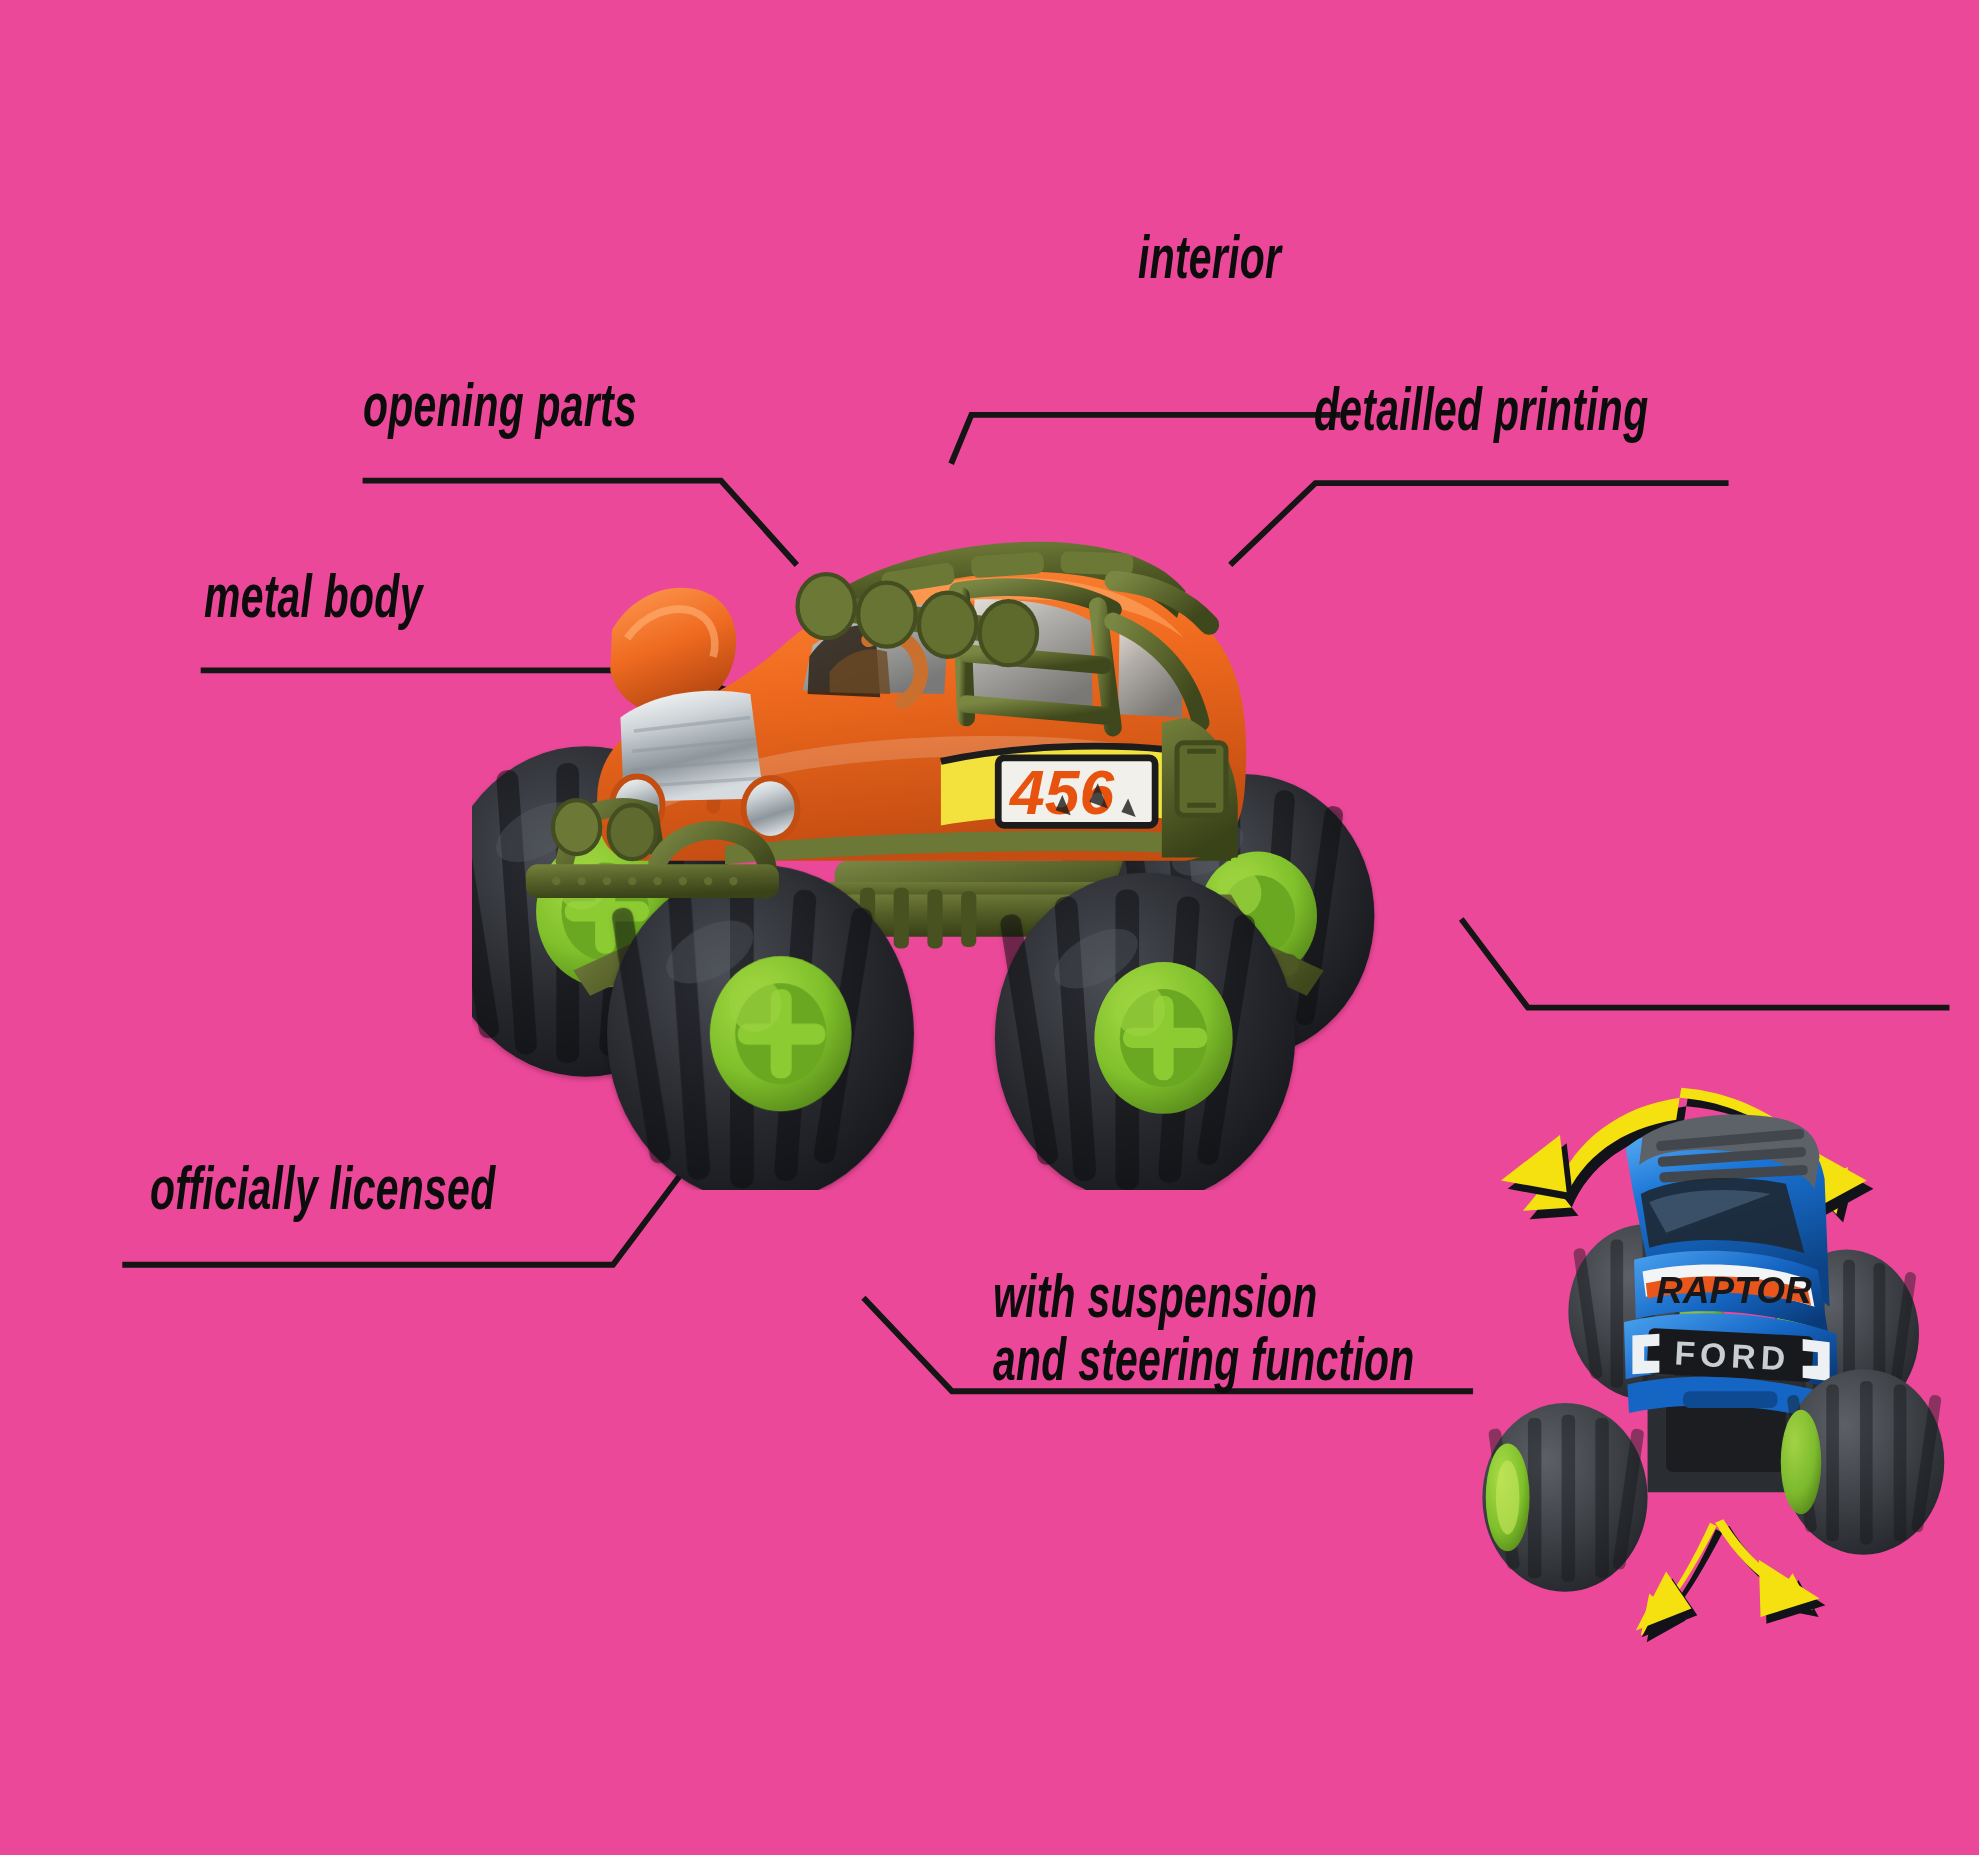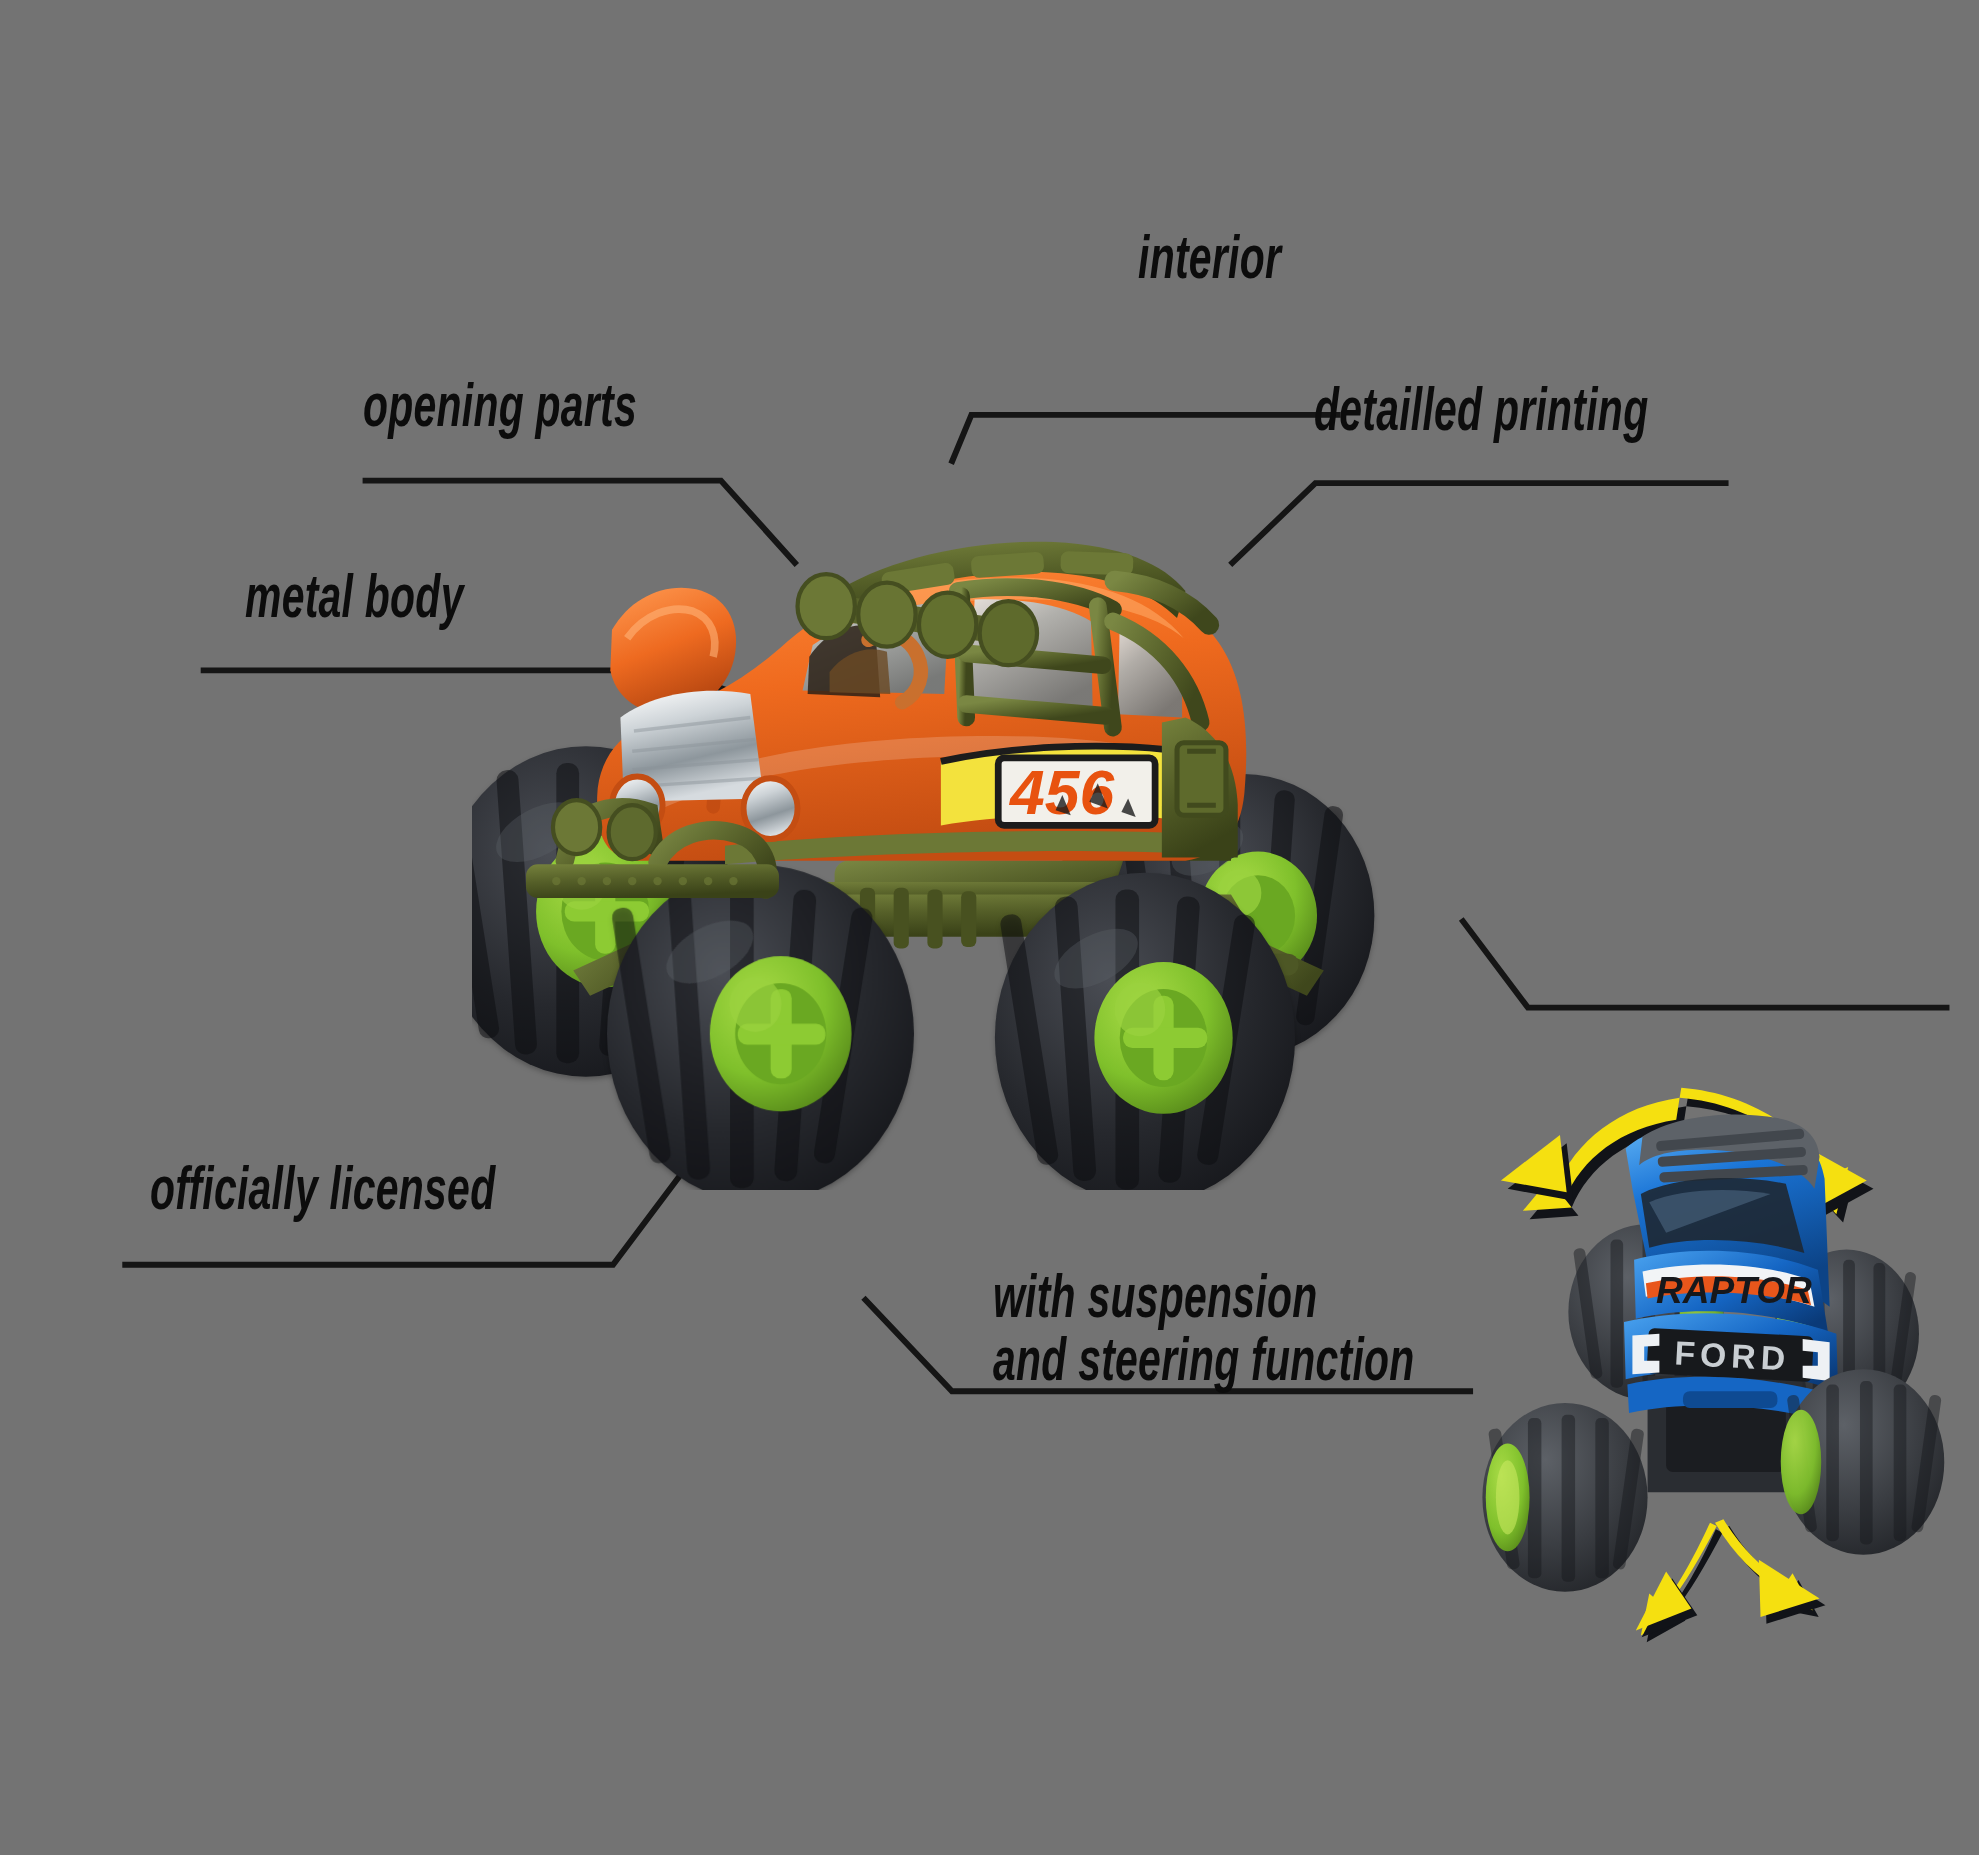--- a/index.html
+++ b/index.html
@@ -1,20 +1,20 @@
 <!DOCTYPE html>
 <html style="font-size:13.5px"><head>
 <meta charset="utf-8">
 <style>
   html,body{margin:0;padding:0;background:#ffffff;}
   body{
     width:1979px;height:1855px;position:relative;overflow:hidden;
     font-family:"Liberation Sans","DejaVu Sans",sans-serif;
   }
-  #stage{position:absolute;inset:0;width:1979px;height:1855px;background:#737373;}
+  #stage{position:absolute;inset:0;width:1979px;height:1855px;background:#ec4899;}
 
   
   .callout{position:absolute;}
   .callout .txt{
     font-style:italic;font-weight:700;color:#0c0c0c;
     font-size:62px;line-height:1.0;white-space:nowrap;
     transform:scaleX(.66);letter-spacing:0.4px;
   }
   .callout .txt.two{line-height:1.02;}
   .callout .l-left{transform-origin:left bottom;}
@@ -55,21 +55,21 @@
   </div>
 
   <div class="callout" style="left:1314px;top:378px;">
     <div class="txt l-left">detailled printing</div>
   </div>
 
   <div class="callout" style="left:363px;top:374px;">
     <div class="txt l-left">opening parts</div>
   </div>
 
-  <div class="callout" style="left:204px;top:565px;margin-left:41px;">
+  <div class="callout" style="left:204px;top:565px;">
     <div class="txt l-left">metal body</div>
   </div>
 
   <div class="callout" style="left:1950px;top:840px;text-align:right;">
     
     
   </div>
 
   <div class="callout" style="left:125px;top:1157px;margin-left:25px;">
     <div class="txt l-left">officially licensed</div>

